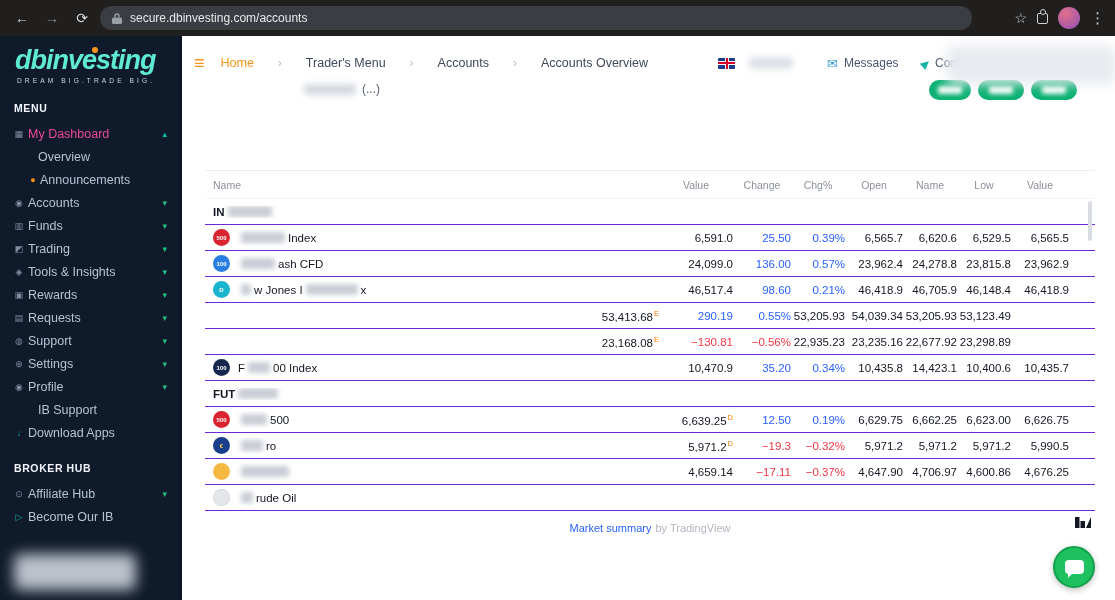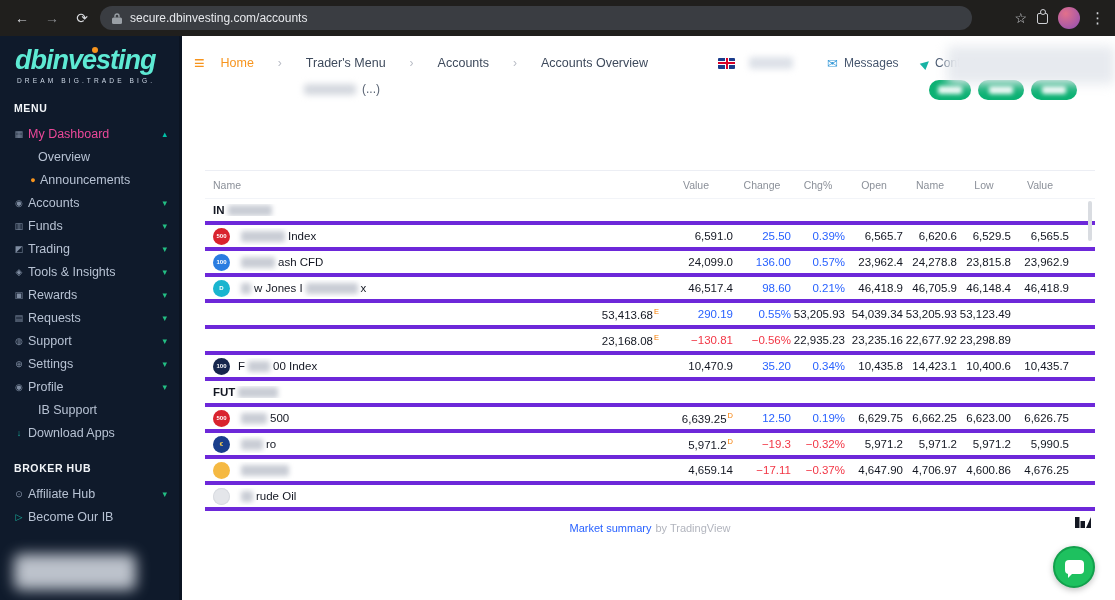--- a/index.html
+++ b/index.html
@@ -80,21 +80,21 @@
     align-items:center;justify-content:center;cursor:pointer}
   .pill-btn .btn-blur{width:24px;height:8px;background:rgba(255,255,255,.92);border-radius:2px;filter:blur(2px)}
 
   
   .widget{position:absolute;left:23px;top:80px;width:890px;border-top:1px solid #eceef4}
   .grid-row{display:grid;grid-template-columns:1fr 74px 58px 54px 58px 54px 54px 58px;
     align-items:center;padding:0 26px 0 8px}
   .thead{height:28px;border-bottom:1px solid #f2f4f8}
   .thead .hcell{font-size:10.5px;color:#8b9099}
   .thead .hcell.right{text-align:center}
-  .trow{height:26px;border-bottom:4px solid #6d28d9}
+  .trow{height:26px;border-bottom:1px solid #6d28d9}
   .trow.group{font-weight:bold}
   .cell{font-size:11.5px;color:#131722;overflow:hidden;white-space:nowrap}
   .cell.name{display:flex;align-items:center}
   .cell.num{text-align:right}
   .cell.num.up{color:#2962ff}
   .cell.num.down{color:#f23645}
   .sym-ico{width:17px;height:17px;border-radius:50%;margin-right:8px;flex-shrink:0;
     display:inline-flex;align-items:center;justify-content:center;font-size:6px;font-weight:bold}
   .blur-seg{display:inline-block;height:11px;background:#c9cdd5;border-radius:2px;
     filter:blur(2.5px);margin:0 3px;vertical-align:middle;flex-shrink:0}

